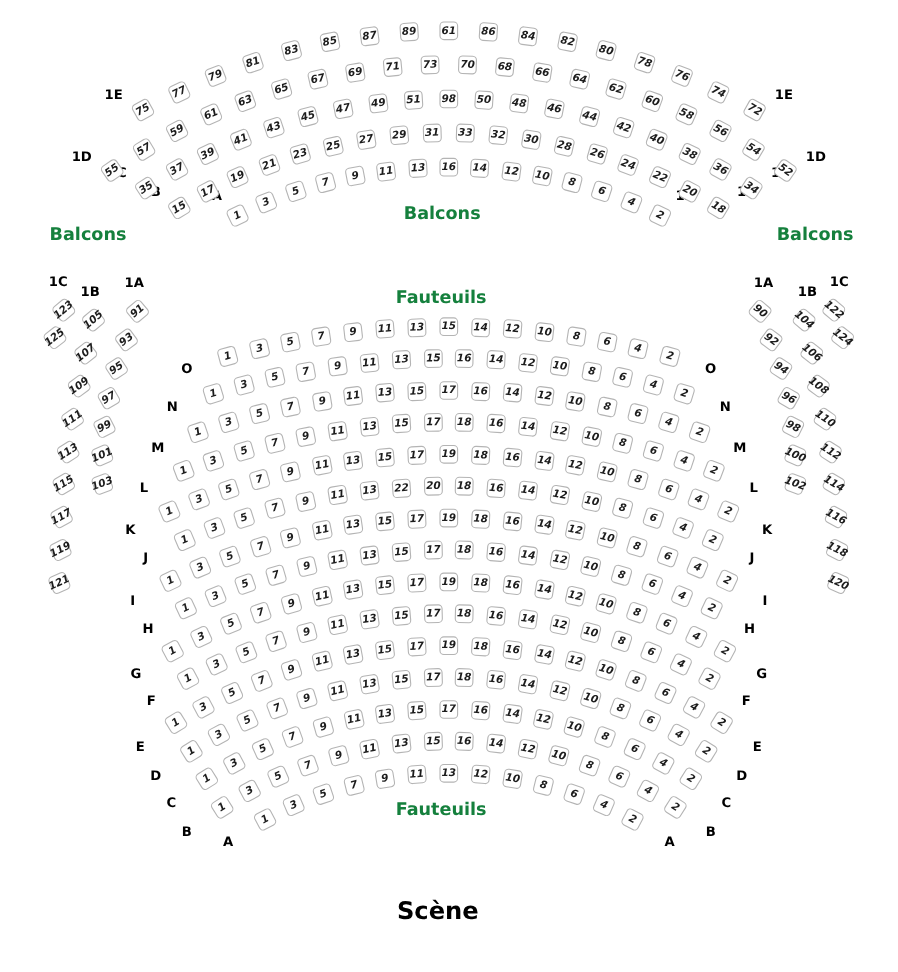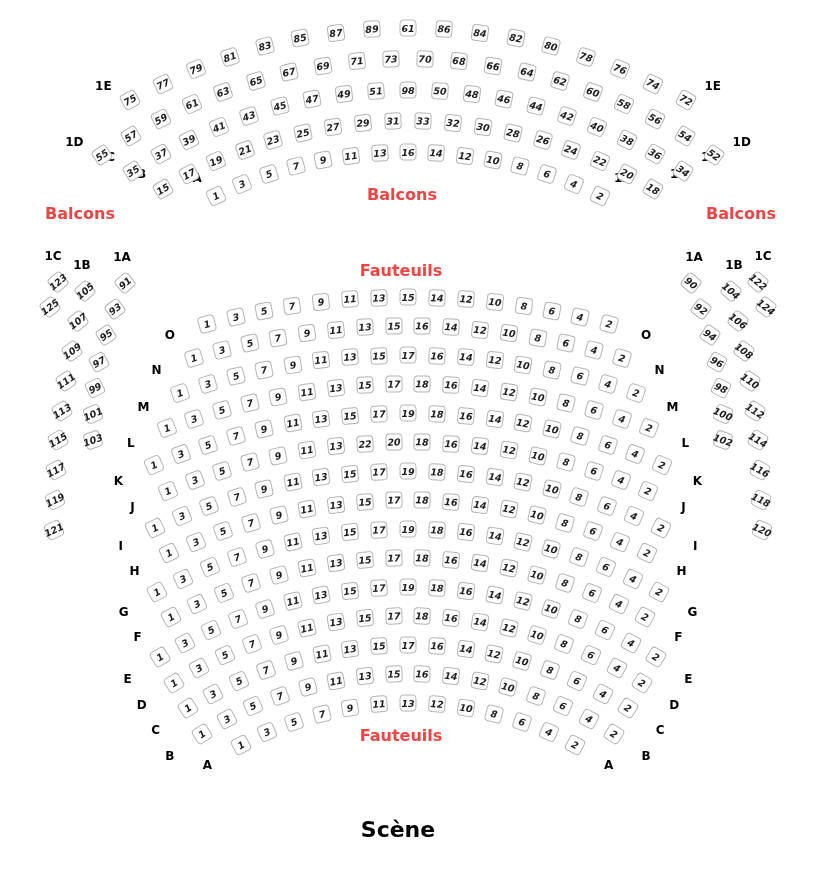--- a/index.html
+++ b/index.html
@@ -5,21 +5,21 @@
   html,body{margin:0;padding:0;background:#fff;}
   #map{position:relative;width:816px;height:884px;background:#fff;overflow:hidden;
        font-family:"DejaVu Sans",sans-serif;}
   .seat{position:absolute;width:17px;height:17px;border:1px solid #b4b4b4;border-radius:4px;
         background:#fff;display:flex;align-items:center;justify-content:center;
         font:italic 700 9.5px "DejaVu Sans",sans-serif;color:#1c1c1c;box-sizing:border-box;
         cursor:pointer;}
   .rowlab{position:absolute;transform:translate(-50%,-50%);
           font:700 12px "DejaVu Sans",sans-serif;color:#000;white-space:nowrap;}
   .seclab{position:absolute;transform:translate(-50%,-50%);
-          font:700 16px "DejaVu Sans",sans-serif;color:#ef4444;white-space:nowrap;}
+          font:700 16px "DejaVu Sans",sans-serif;color:#15803d;white-space:nowrap;}
   .stagelab{position:absolute;transform:translate(-50%,-50%);
           font:700 22px "DejaVu Sans",sans-serif;color:#000;white-space:nowrap;}
 </style>
 </head>
 <body>
 
 <div id="map">
   <div class="seclab" style="left:80px;top:213px;">Balcons</div>
   <div class="seclab" style="left:402px;top:194px;">Balcons</div>
   <div class="seclab" style="left:741px;top:213px;">Balcons</div>

